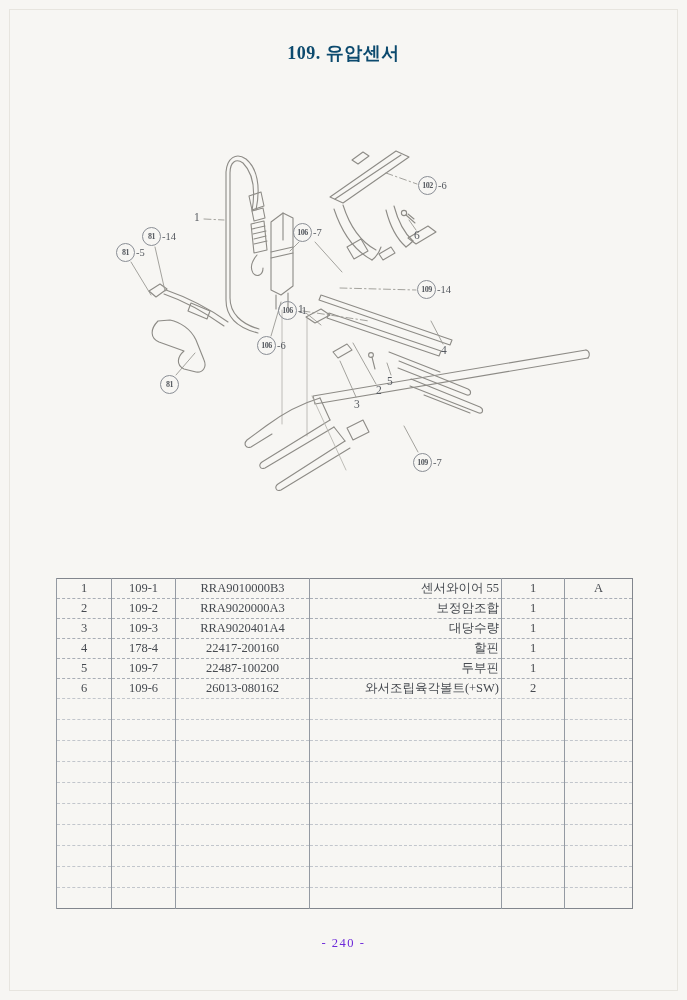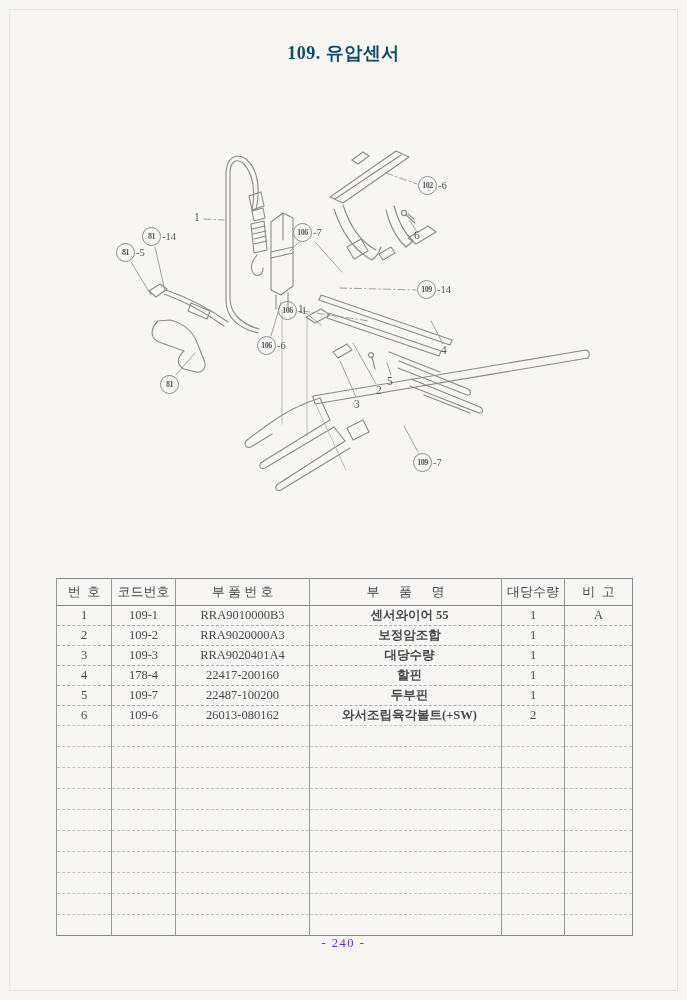--- a/index.html
+++ b/index.html
@@ -41,21 +41,21 @@
   table.parts{border:1.6px solid #82868d;}
   table.parts th, table.parts td{
     border-left:1px solid #949aa2;
     padding:0 2px;overflow:hidden;
   }
   table.parts th{
     height:26px;font-weight:normal;font-size:13px;white-space:pre;
     border-bottom:1.2px solid #84888f;text-align:center;
   }
   table.parts td{height:19px;border-top:1px dashed #a9aeb6;text-align:center;}
-  table.parts tr.data td.c-name{text-align:center;padding-left:10px;font-weight:bold;}
+  table.parts tr.data td.c-name{text-align:right;padding-left:10px;}
   table.parts tr.empty td{height:20px;border-top:1px dashed #c2c6cc;}
   table.parts tr.first td{border-top:none;}
 </style>
 </head>
 <body>
 
 <div class="page-frame"></div>
 
 <div class="page-title">109. 유압센서</div>
 
@@ -209,28 +209,20 @@
 <table class="parts">
   <colgroup>
     <col style="width:55px">
       <col style="width:64px">
       <col style="width:134px">
     <col style="width:192px">
       <col style="width:63px">
       <col style="width:68px">
   </colgroup>
   <tbody>
-      <tr>
-    <th>번  호</th>
-    <th>코드번호</th>
-    <th>부 품 번 호</th>
-    <th>부      품      명</th>
-    <th>대당수량</th>
-    <th>비  고</th>
-  </tr>
   <tr class="data first">
     <td>1</td>
     <td>109-1</td>
     <td>RRA9010000B3</td>
     <td class="c-name">센서와이어 55</td>
     <td>1</td>
     <td>A</td>
   </tr>
   <tr class="data">
     <td>2</td>

